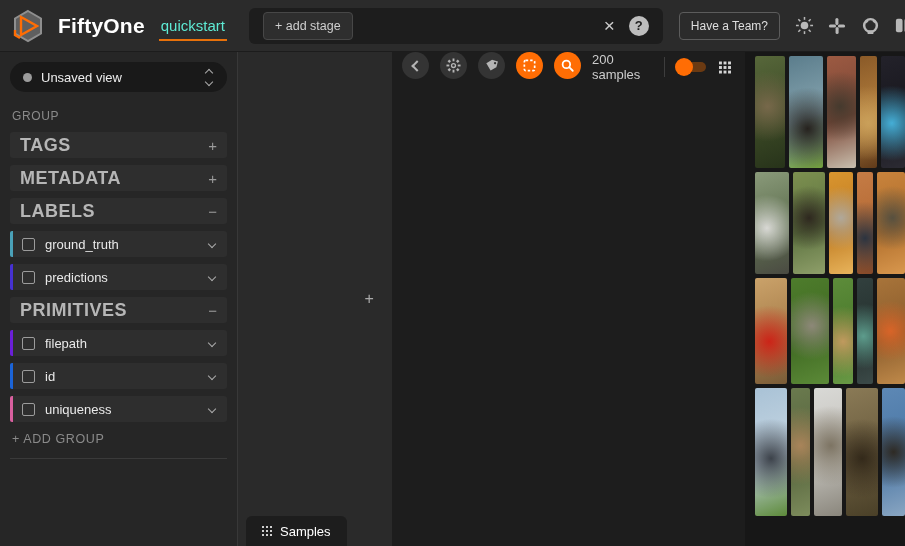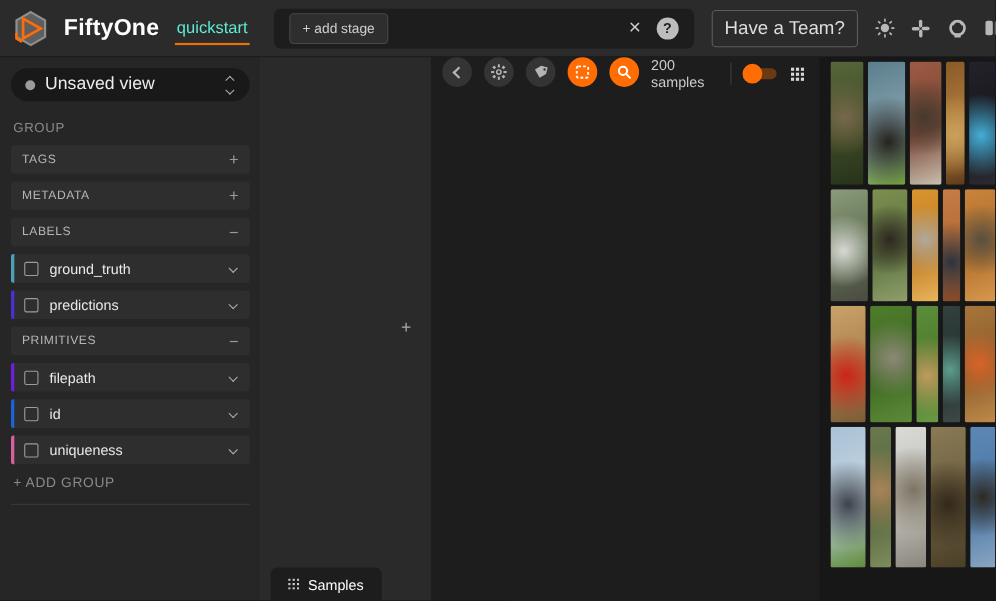--- a/index.html
+++ b/index.html
@@ -15,43 +15,43 @@
   .dataset { color:#5eead4; font-size:15px; margin-left:4px; padding:6px 2px 5px;
     border-bottom:2px solid #e8710a; }
   .viewbar { flex:1; height:36px; background:#1d1d1d; border-radius:6px; margin-left:12px;
     display:flex; align-items:center; padding:0 14px; gap:10px; min-width:0; }
   .add-stage { background:#2e2e2e; border:1px solid #474747; color:#cfcfcf; font-size:12.5px;
     padding:6px 11px; border-radius:4px; white-space:nowrap; cursor:pointer; }
   .viewbar-right { margin-left:auto; display:flex; align-items:center; gap:14px; }
   .close-x { color:#cccccc; font-size:19px; line-height:1; cursor:pointer; }
   .help-circle { width:20px; height:20px; border-radius:50%; background:#bdbdbd; color:#1d1d1d;
     font-weight:bold; font-size:13px; display:flex; align-items:center; justify-content:center; cursor:pointer; }
-  .team-btn { border:1px solid #5c5c5c; background:transparent; color:#dedede; font-size:17px;
+  .team-btn { border:1px solid #5c5c5c; background:transparent; color:#dedede; font-size:12px;
     padding:6px 11px; border-radius:4px; margin-left:6px; white-space:nowrap; cursor:pointer; }
   .header-icons { display:flex; align-items:center; gap:13px; margin:0 -8px 0 4px; flex:0 0 auto; }
   .hicon { width:20px; height:20px; display:flex; align-items:center; justify-content:center; cursor:pointer; }
 
   
   .content { flex:1; display:flex; min-height:0; }
 
   
   .sidebar { flex:0 0 238px; background:#262626; border-right:1px solid #383838;
     padding:10px 10px 0; overflow:hidden; }
   .view-select { height:30px; background:#191919; border-radius:15px; display:flex;
     align-items:center; padding:0 13px; gap:9px; cursor:pointer; }
   .view-dot { width:9px; height:9px; border-radius:50%; background:#9c9c9c; }
-  .view-label { color:#ededed; font-size:16px; flex:1; }
+  .view-label { color:#ededed; font-size:13px; flex:1; }
   .unfold { display:flex; flex-direction:column; gap:3px; align-items:center; padding-right:2px; }
   .chev { width:6px; height:6px; border-right:1.5px solid #ababab; border-bottom:1.5px solid #ababab; }
   .chev.up { transform:rotate(-135deg); }
   .chev.down { transform:rotate(45deg); }
   .filter-label { color:#8a8a8a; font-size:12px; letter-spacing:.6px; margin:17px 2px 9px; }
   .group-box, .field-row { height:26px; background:#2e2e2e; border-radius:3px; display:flex;
     align-items:center; margin-bottom:7px; padding:0 10px; position:relative; cursor:pointer; }
-  .g-label { color:#b6b6b6; font-size:11px; letter-spacing:.5px; flex:1; }
+  .g-label { color:#b6b6b6; font-size:18px; letter-spacing:.5px; flex:1;font-weight:bold; }
   .g-action { color:#9a9a9a; font-size:15px; line-height:1; }
   .field-row { padding-left:12px; }
   .color-bar { position:absolute; left:0; top:0; bottom:0; width:3px; border-radius:2px 0 0 2px; }
   .checkbox { width:13px; height:13px; border:1.5px solid #9c9c9c; border-radius:2px; margin-right:10px; flex:0 0 auto; }
   .f-label { color:#e9e9e9; font-size:13px; flex:1; }
   .f-chev { margin-right:2px; }
   .add-group { color:#8a8a8a; font-size:12.5px; letter-spacing:.6px; margin:10px 2px 12px; cursor:pointer; }
   .sidebar-divider { height:1px; background:#3a3a3a; }
 
   

